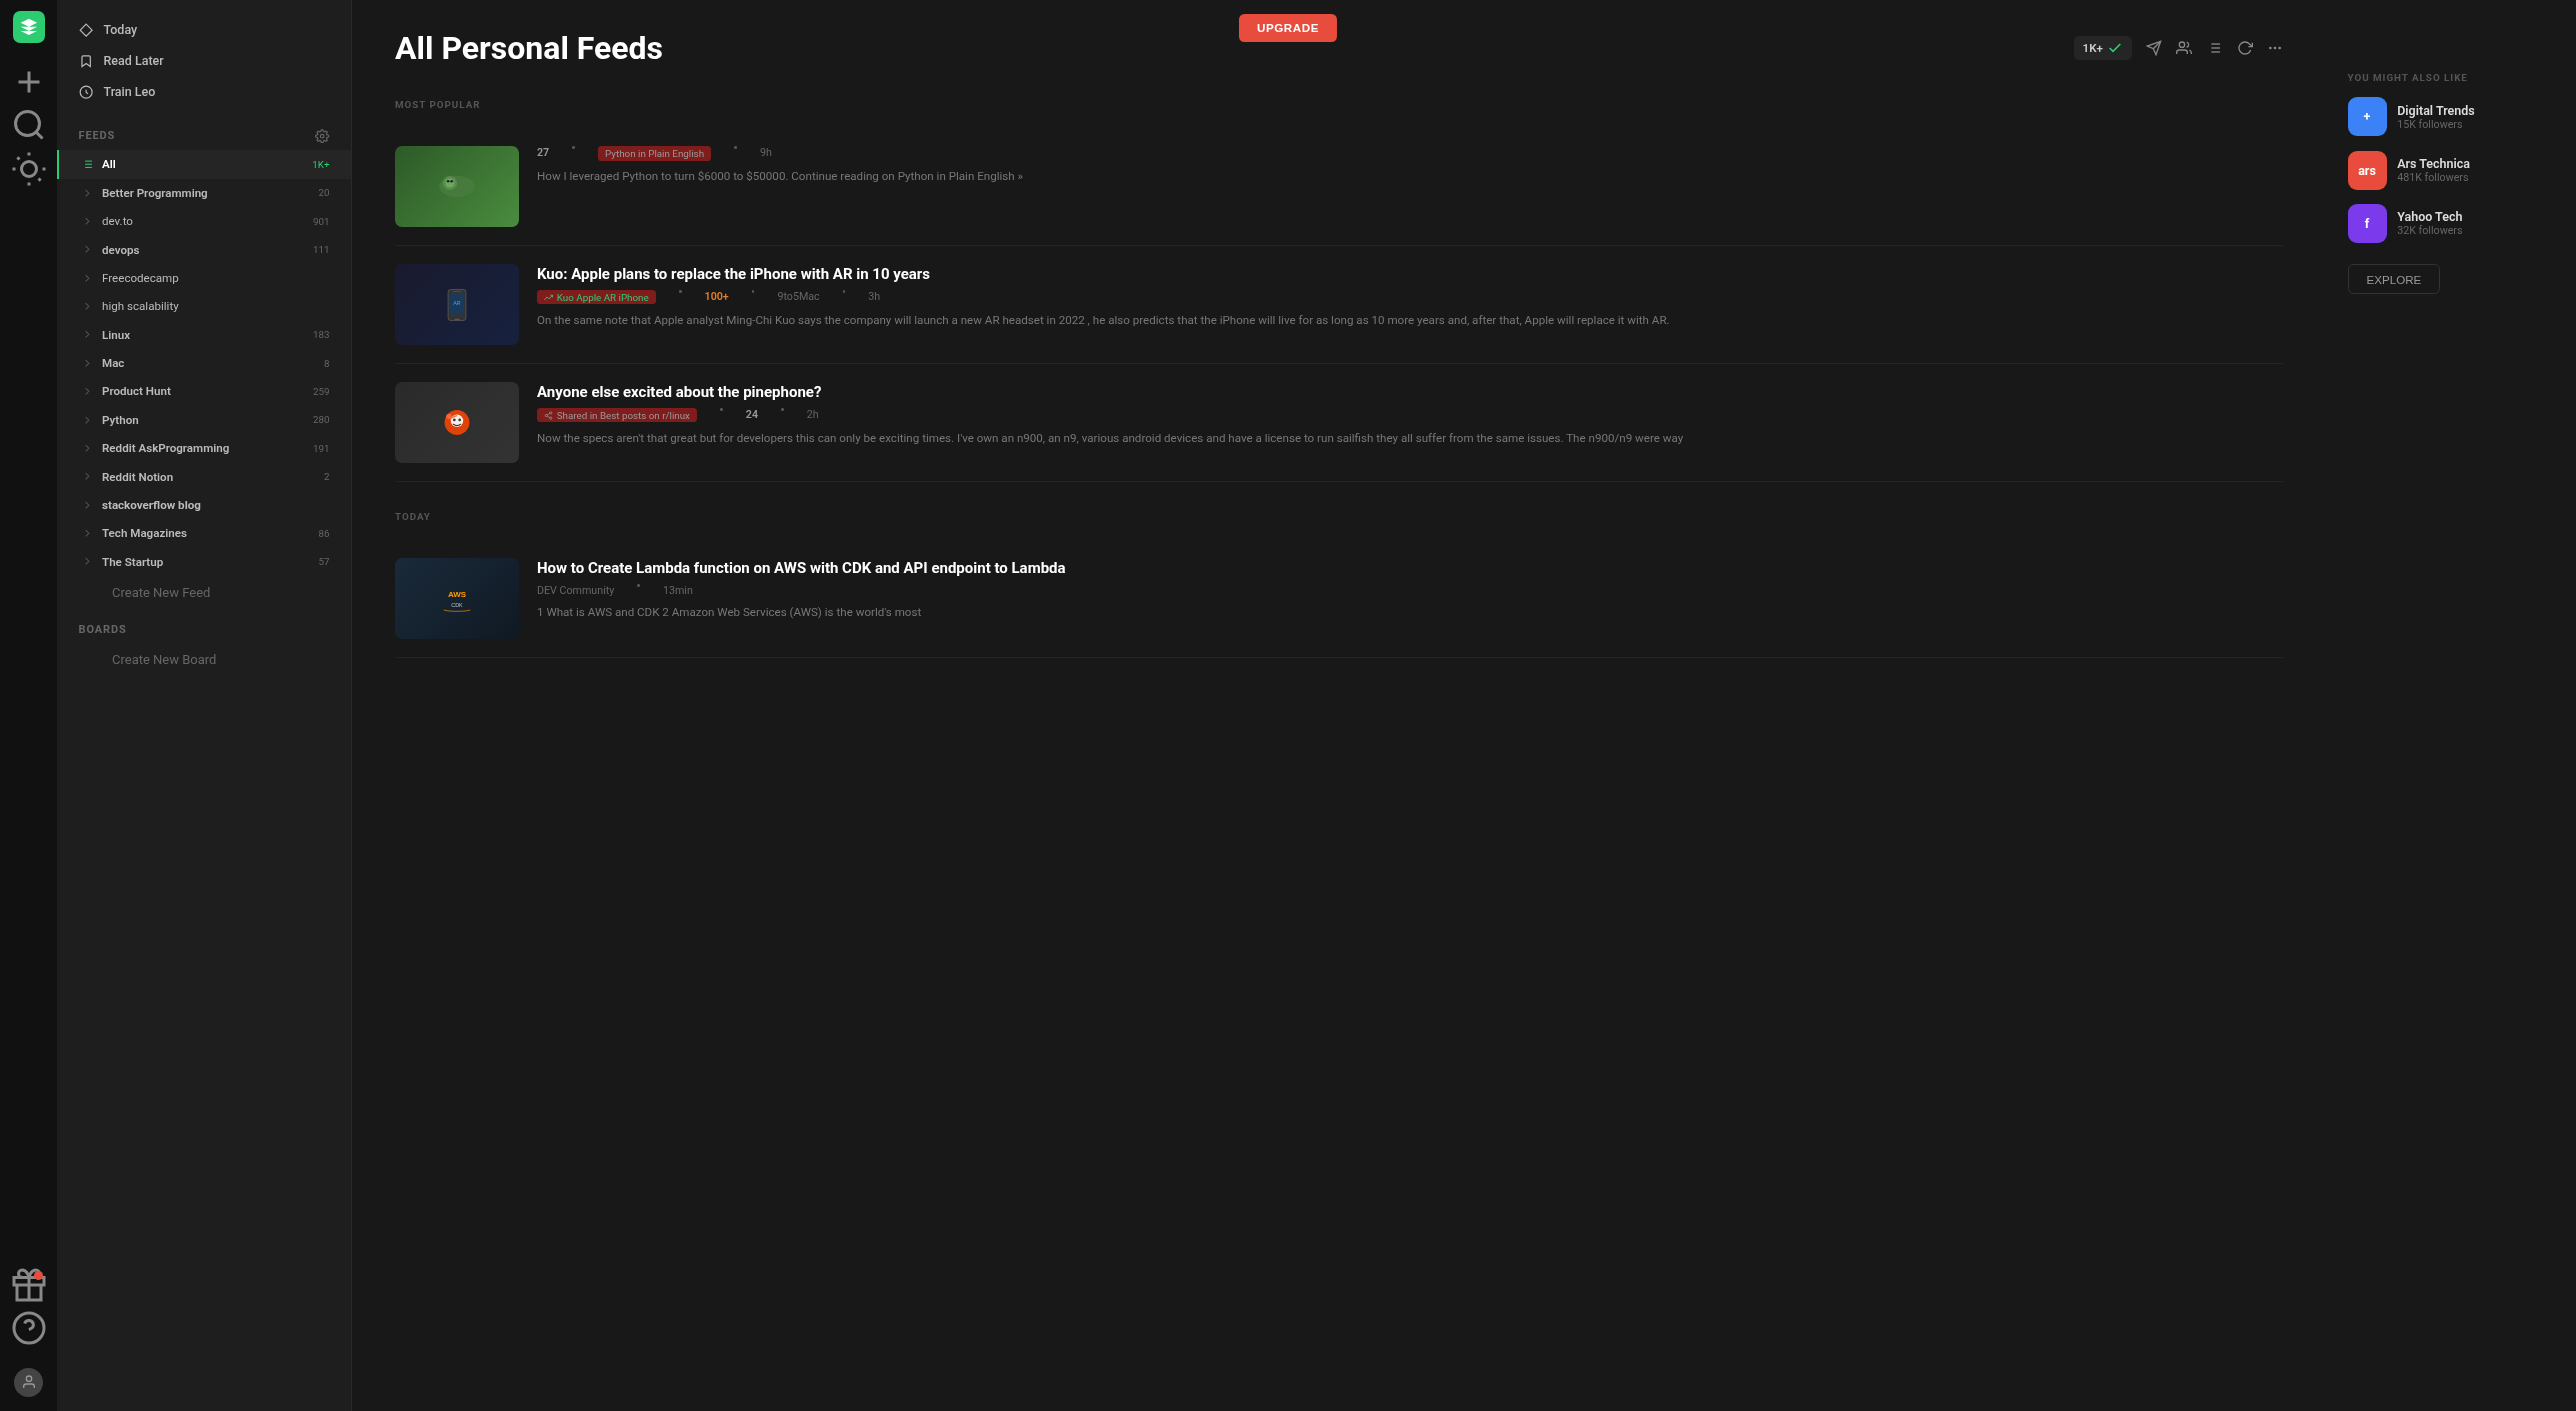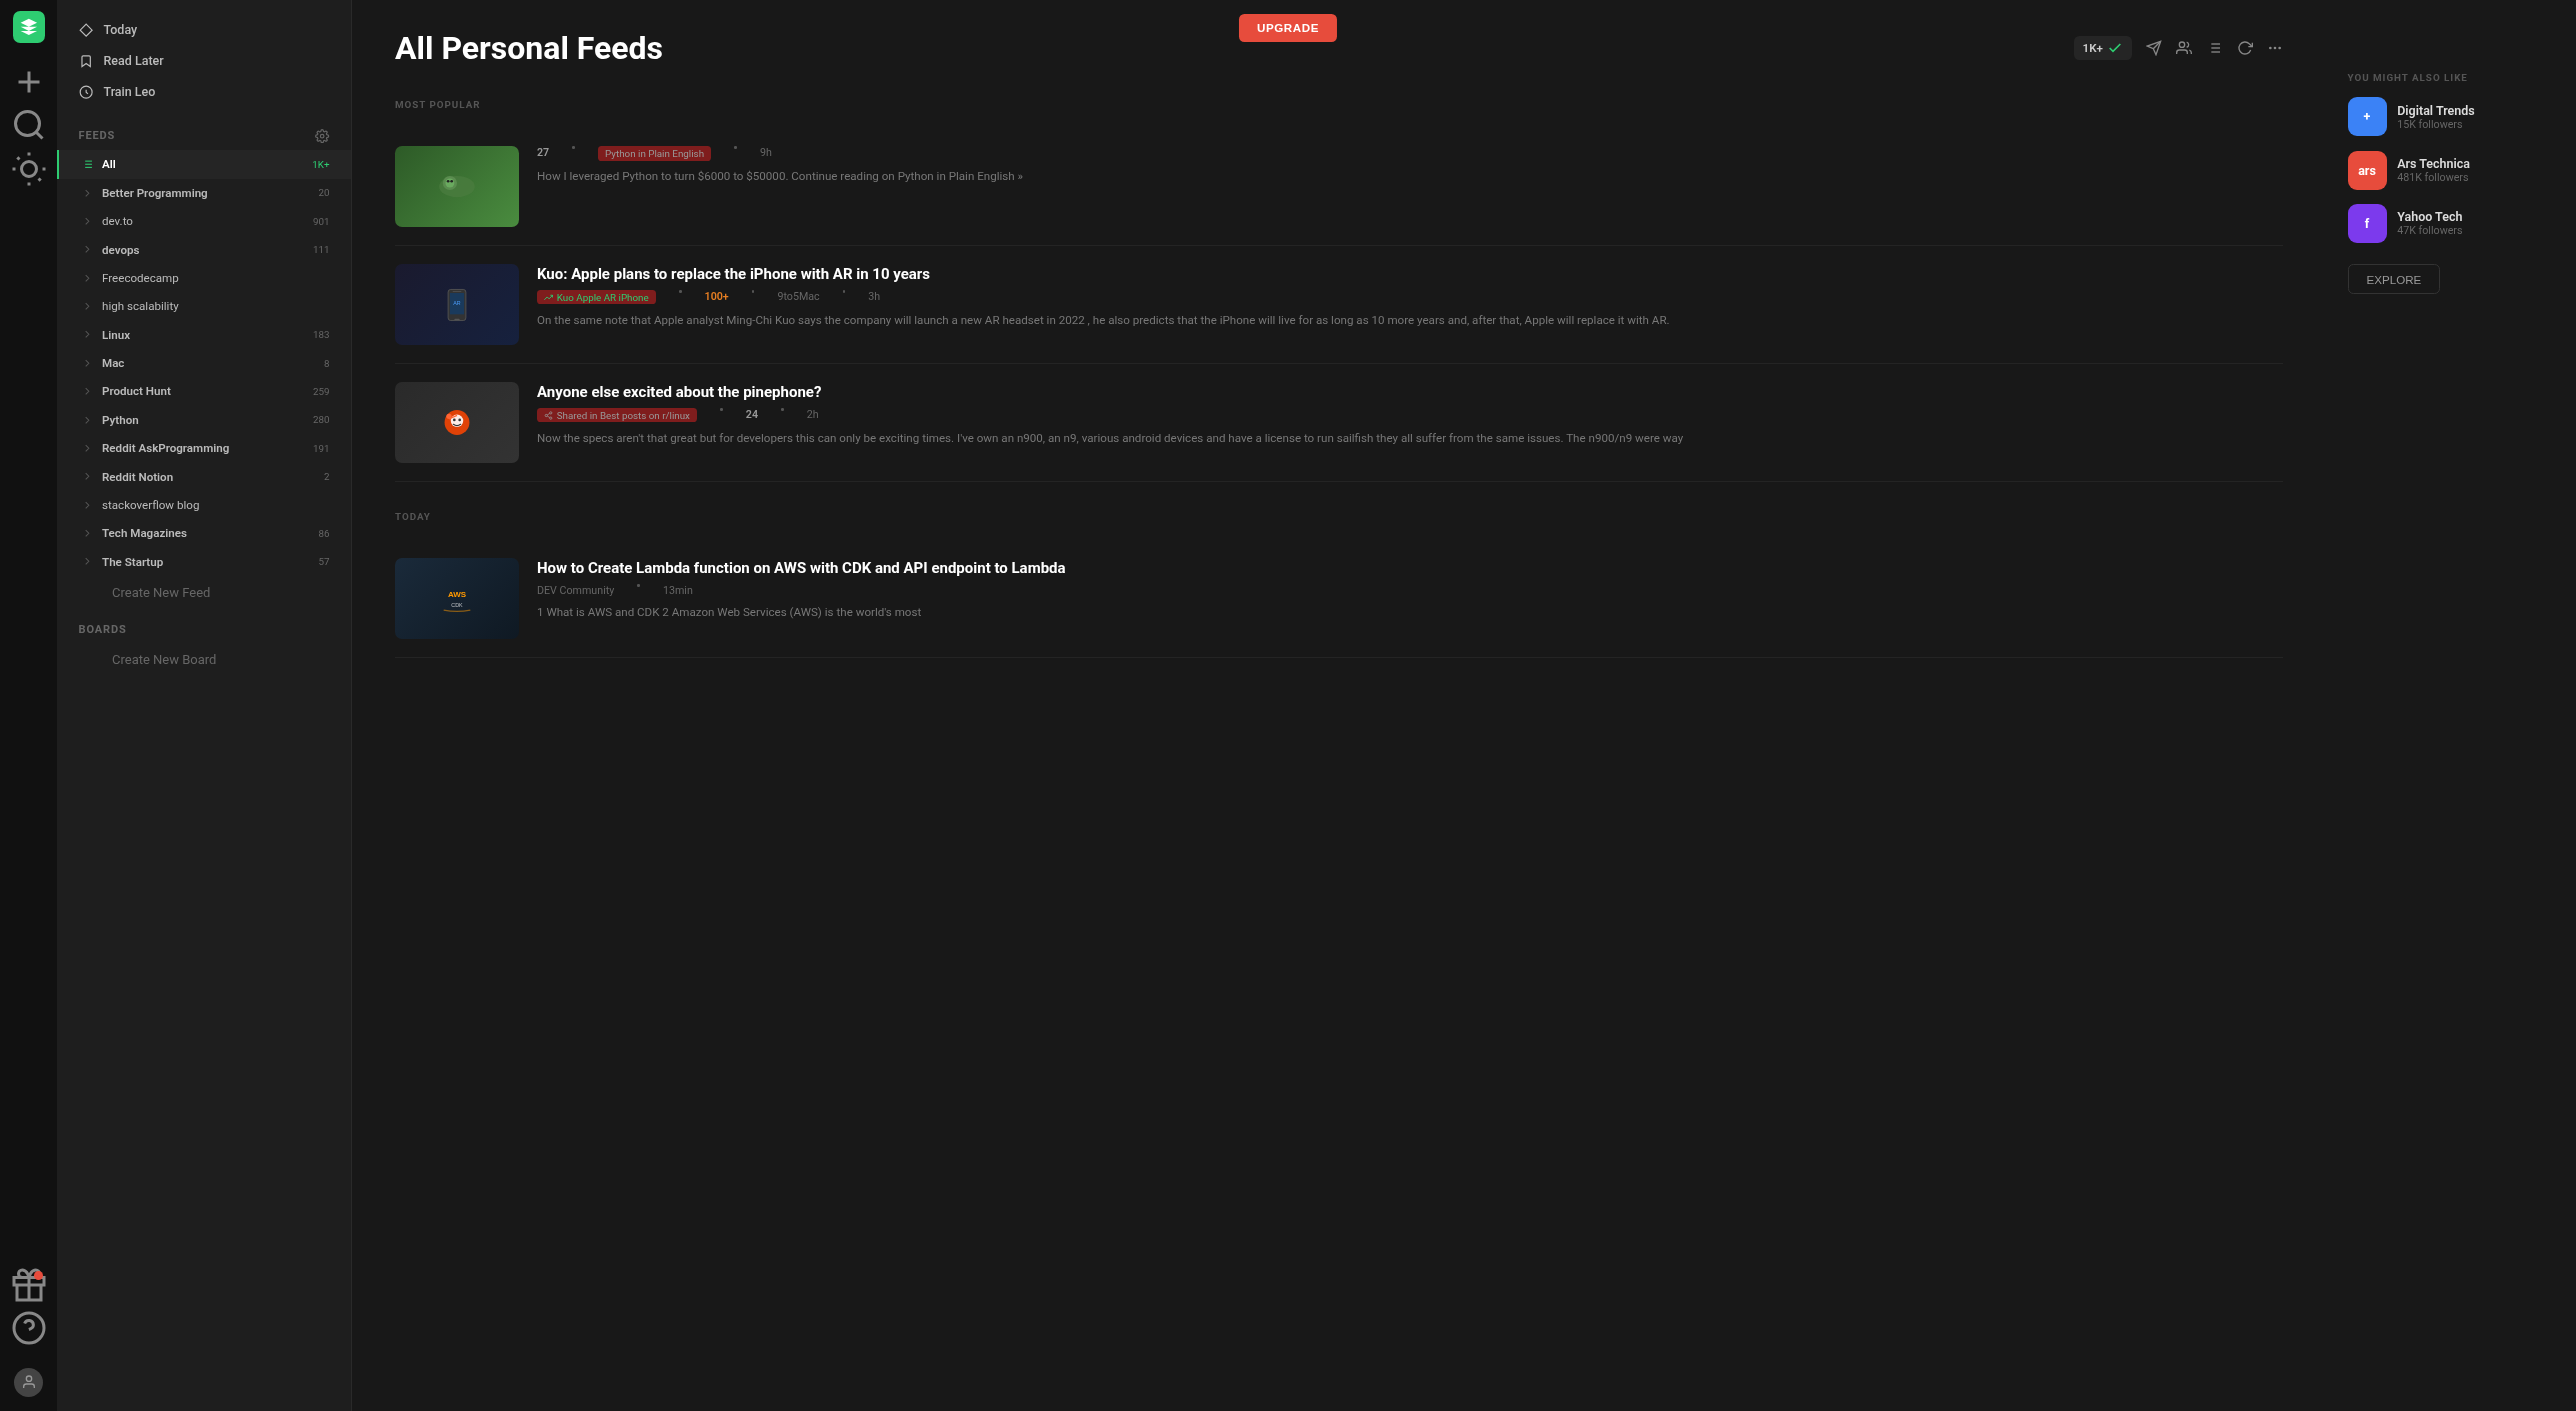--- a/index.html
+++ b/index.html
@@ -477,21 +477,21 @@
         <svg viewBox="0 0 24 24" fill="none" stroke="currentColor" stroke-width="2" class="chevron">
           <polyline points="9 18 15 12 9 6"></polyline>
         </svg>
       <span class="feed-name" style="font-weight:600">Reddit Notion</span>
       <span class="feed-count">2</span>
     </div>
       <div class="feed-item">
         <svg viewBox="0 0 24 24" fill="none" stroke="currentColor" stroke-width="2" class="chevron">
           <polyline points="9 18 15 12 9 6"></polyline>
         </svg>
-      <span class="feed-name" style="font-weight:400">stackoverflow blog</span>
+      <span class="feed-name" style="font-weight:700">stackoverflow blog</span>
 
     </div>
       <div class="feed-item">
         <svg viewBox="0 0 24 24" fill="none" stroke="currentColor" stroke-width="2" class="chevron">
           <polyline points="9 18 15 12 9 6"></polyline>
         </svg>
       <span class="feed-name" style="font-weight:600">Tech Magazines</span>
       <span class="feed-count">86</span>
     </div>
       <div class="feed-item">
@@ -681,21 +681,21 @@
       <div class="suggestion-logo red">ars</div>
       <div class="suggestion-info">
         <div class="name">Ars Technica</div>
         <div class="followers">481K followers</div>
       </div>
     </div>
         <div class="suggestion-item">
       <div class="suggestion-logo purple">f</div>
       <div class="suggestion-info">
         <div class="name">Yahoo Tech</div>
-        <div class="followers">47K followers</div>
+        <div class="followers">32K followers</div>
       </div>
     </div>
       </div>
 
     <button class="explore-btn">EXPLORE</button>
   </div>
 </div>
 
 
 </body></html>

